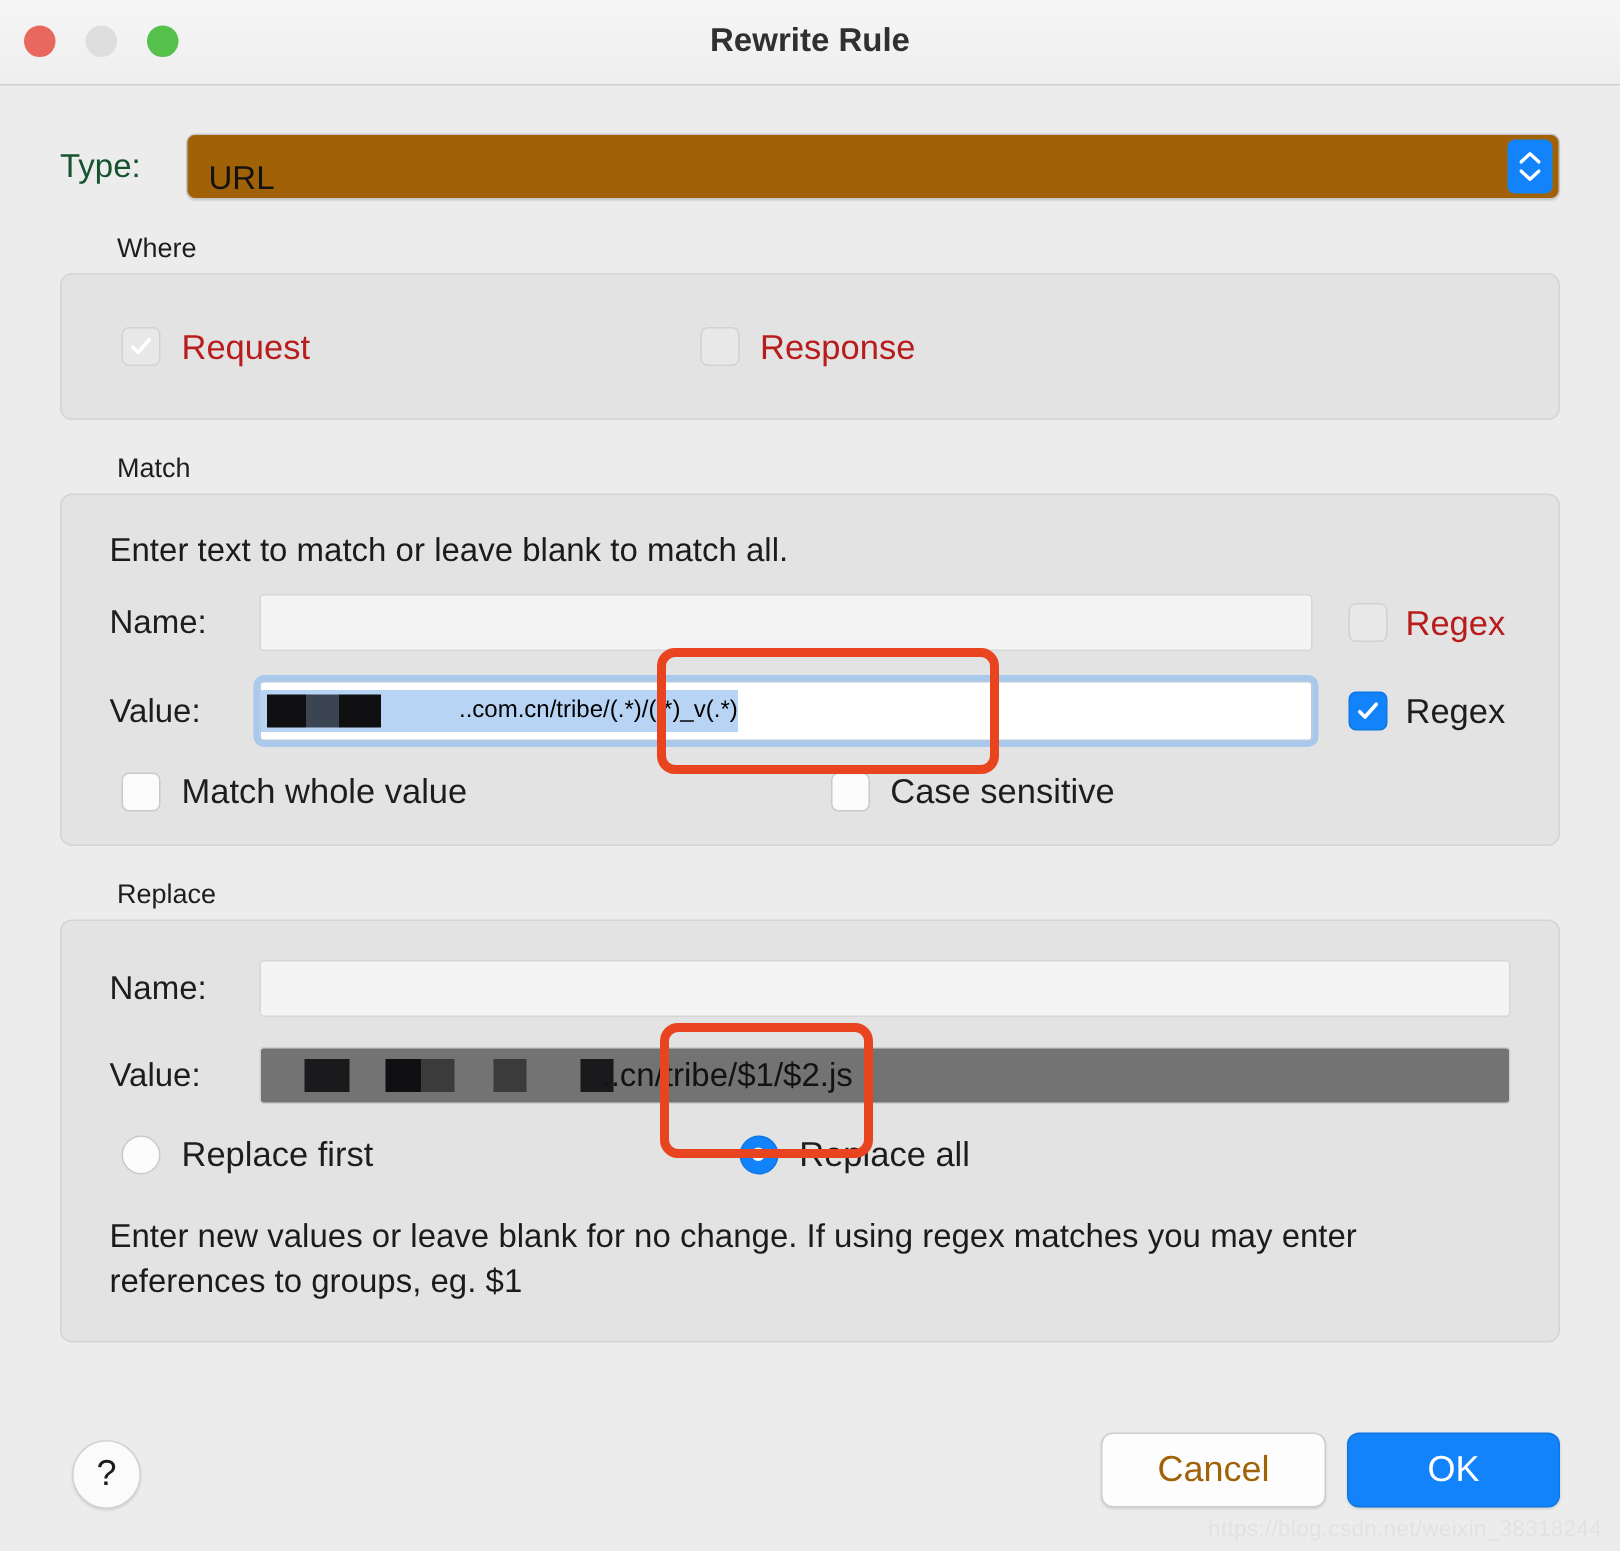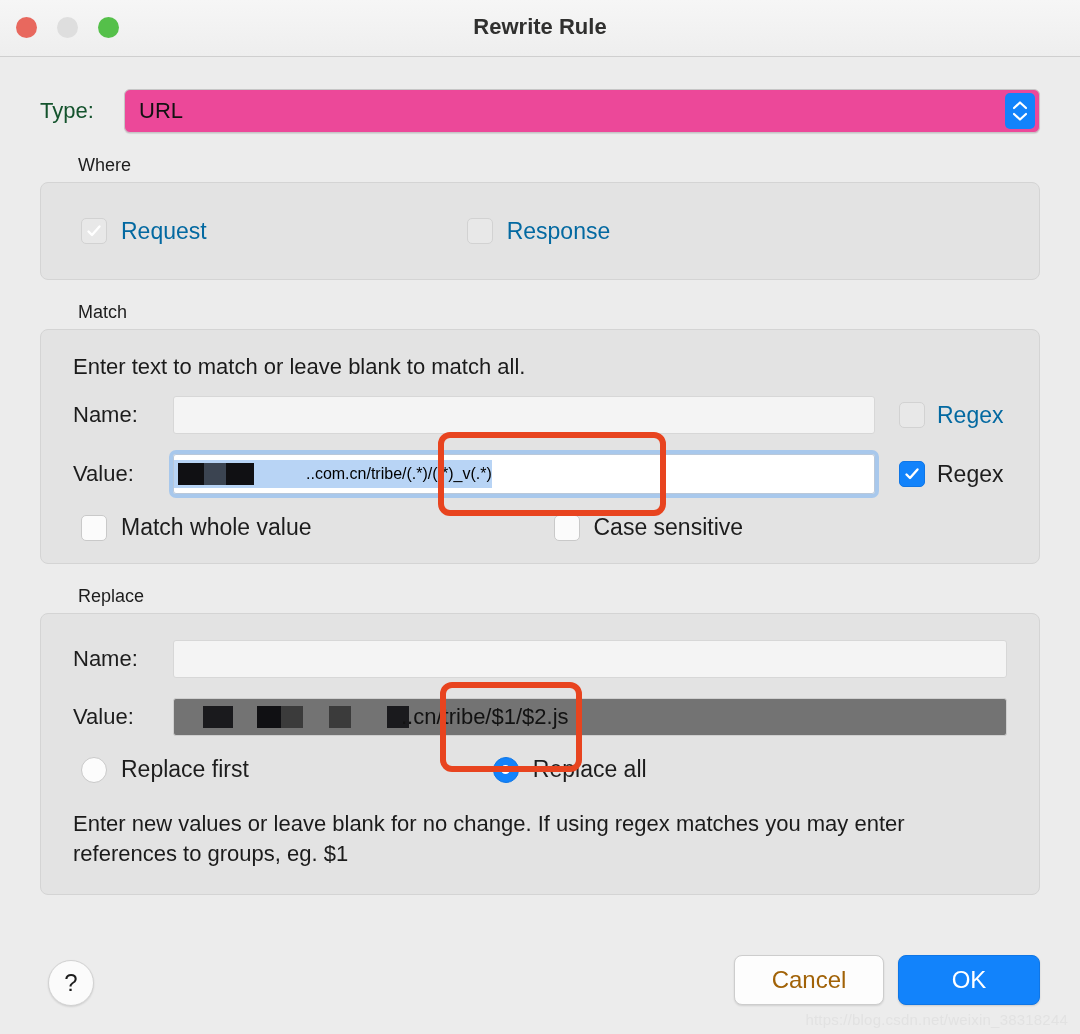--- a/index.html
+++ b/index.html
@@ -65,26 +65,26 @@
   }
   #type-label {
     font-size: 22px;
     color: #14532d;
     width: 84px;
   }
   #type-select {
     position: relative;
     flex: 1;
     height: 42px;
-    background: #ec4899;
+    background: #a16207;
     border: 1px solid #c6c6c6;
     border-radius: 6px;
     box-shadow: 0 1px 1px rgba(0,0,0,0.10);
     display: flex;
-    align-items: center;
+    align-items: flex-end;
   }
   #type-value {
     font-size: 22px;
     color: #121212;
     padding-left: 14px;
   }
   #type-stepper {
     position: absolute;
     right: 4px;
     top: 3px;
@@ -147,21 +147,21 @@
   .chk.on {
     background: #1283fb;
     border: 1px solid #0f76e6;
   }
   .chk.on.dim {
     background: #e8e8e8;
     border: 1px solid #d2d2d2;
   }
   .chk .tick { width: 16px; height: 16px; }
   .checklabel { font-size: 23px; color: #1d1d1d; }
-  .checklabel.dim { color: #0369a1; }
+  .checklabel.dim { color: #b91c1c; }
   #where-response { margin-left: 260px; }
 
   
   .field-note {
     font-size: 22px;
     color: #1b1b1b;
     padding: 24px 0 0 32px;
   }
   .field-row {
     display: flex;

